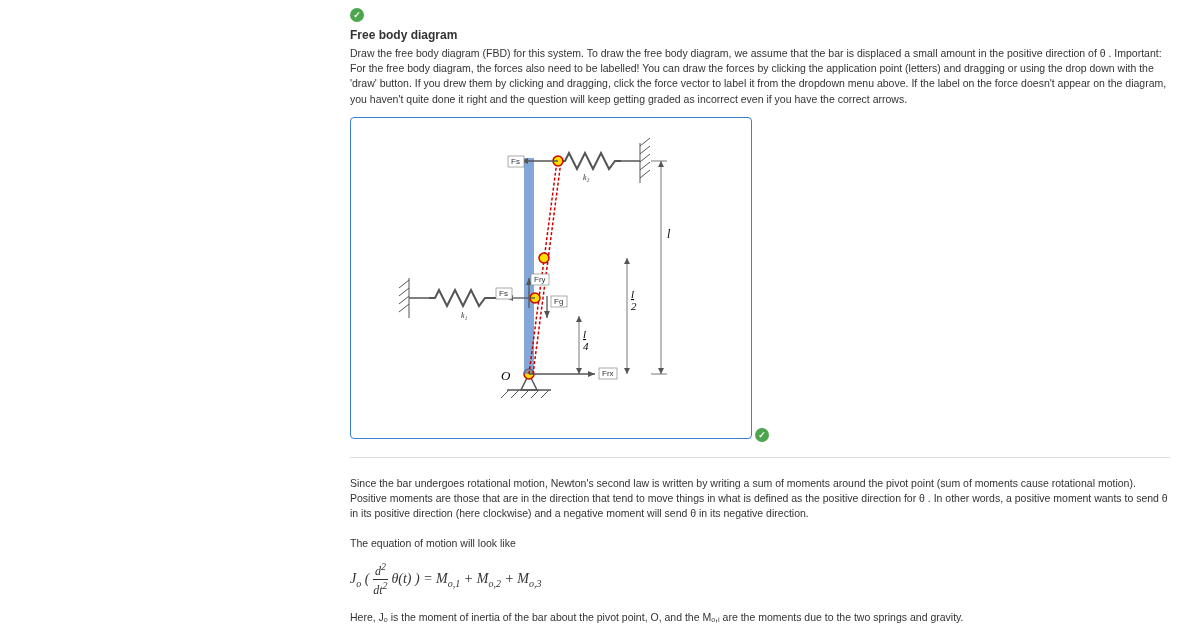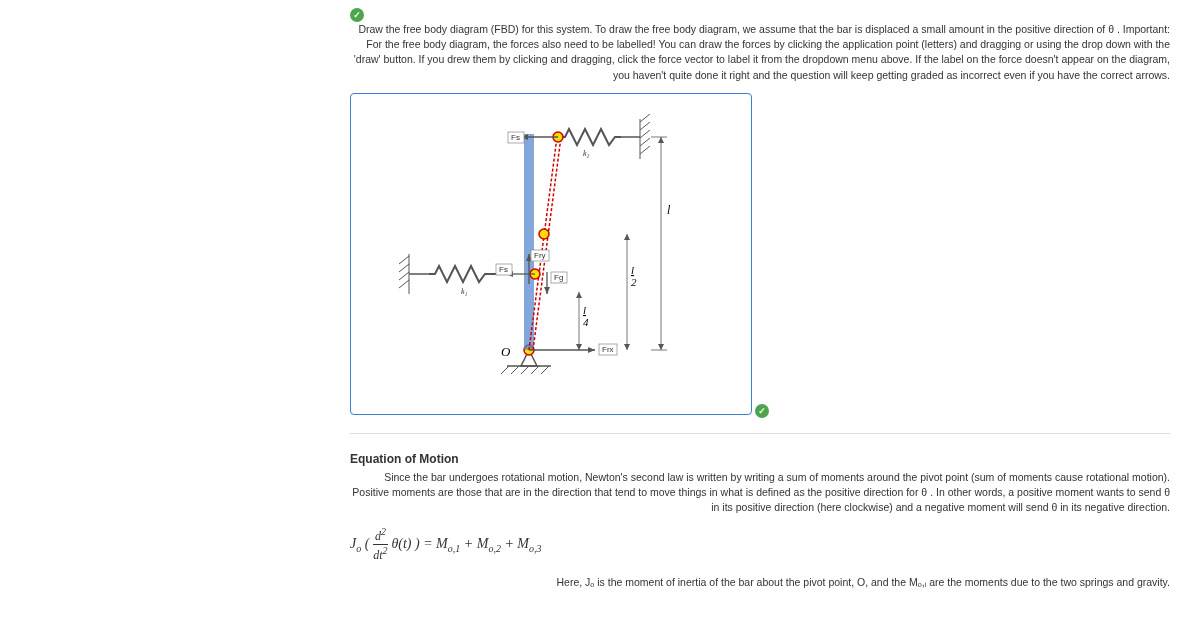--- a/index.html
+++ b/index.html
@@ -29,21 +29,20 @@
   h3.section-title {
     font-size: 12px;
     margin: 6px 0 4px 0;
     color: #333;
   }
   p.instr {
     font-size: 10.5px;
     line-height: 1.45;
     margin: 0 0 10px 0;
     color: #333;
-    text-align: right;
   }
   .diagram-box {
     border: 1px solid #3a7fd5;
     border-radius: 4px;
     width: 400px;
     height: 320px;
     position: relative;
     background: #fff;
     margin-bottom: 4px;
   }
@@ -75,20 +74,21 @@
   .sub { font-size: 10px; vertical-align: sub; font-style: italic;}
   .sup { font-size: 10px; vertical-align: super; font-style: italic;}
 </style>
 </head>
 <body>
 
 <div class="container">
 
   <span class="check-icon">✓</span>
 
+  <h3 class="section-title">Free body diagram</h3>
   <p class="instr">Draw the free body diagram (FBD) for this system. To draw the free body diagram, we assume that the bar is displaced a small amount in the positive direction of θ .   Important: For the free body diagram, the forces also need to be labelled! You can draw the forces by clicking the application point (letters) and dragging or using the drop down with the 'draw' button. If you drew them by clicking and dragging, click the force vector to label it from the dropdown menu above.   If the label on the force doesn't appear on the diagram, you haven't quite done it right and the question will keep getting graded as incorrect even if you have the correct arrows.</p>
 
   <div class="diagram-box">
     <svg viewBox="0 0 400 320">
 
       <g stroke="#555" stroke-width="1">
         <line x1="58" y1="160" x2="58" y2="200"></line>
         <line x1="58" y1="162" x2="48" y2="170"></line>
         <line x1="58" y1="170" x2="48" y2="178"></line>
         <line x1="58" y1="178" x2="48" y2="186"></line>
@@ -179,23 +179,23 @@
       <polygon points="310,256 307,250 313,250" fill="#555"></polygon>
       <line x1="300" y1="43" x2="316" y2="43" stroke="#555" stroke-width="0.8"></line>
       <line x1="300" y1="256" x2="316" y2="256" stroke="#555" stroke-width="0.8"></line>
       <text x="316" y="120" font-family="serif" font-style="italic" font-size="12">l</text>
     </svg>
     <span class="check-icon check-small">✓</span>
   </div>
 
   <hr class="divider">
 
-  <h3 class="section-title">Equation of Motion</h3>
   <p class="instr">Since the bar undergoes rotational motion, Newton's second law is written by writing a sum of moments around the pivot point (sum of moments cause rotational motion). Positive moments are those that are in the direction that tend to move things in what is defined as the positive direction for θ .   In other words, a positive moment wants to send θ in its positive direction (here clockwise) and a negative moment will send θ in its negative direction.</p>
 
+  <p class="instr" style="margin-top:14px;">The equation of motion will look like</p>
 
   <div class="eq">
     J<span class="sub">o</span> ( <span style="display:inline-block; text-align:center; vertical-align:middle; font-size:12px;"><span style="border-bottom:1px solid #333; display:block; padding:0 2px;">d<span class="sup">2</span></span><span style="display:block;">dt<span class="sup">2</span></span></span> θ(t) ) = M<span class="sub">o,1</span> + M<span class="sub">o,2</span> + M<span class="sub">o,3</span>
   </div>
 
   <p class="instr">Here, Jₒ is the moment of inertia of the bar about the pivot point, O, and the Mₒ,ᵢ are the moments due to the two springs and gravity.</p>
 
   
 
   

